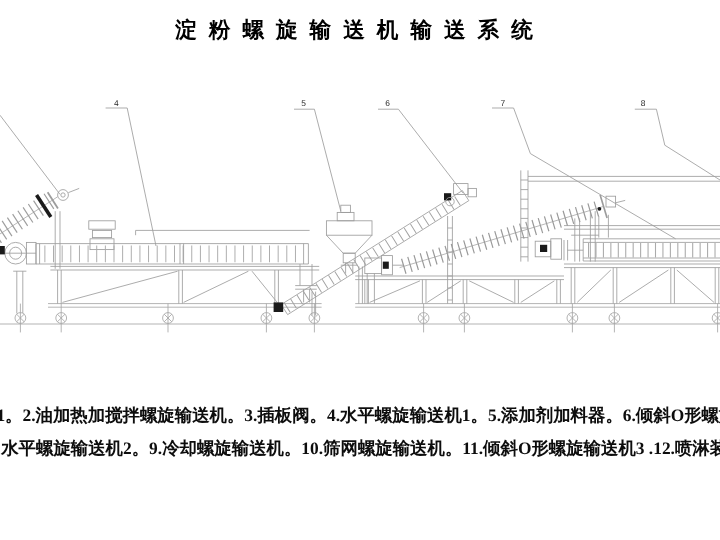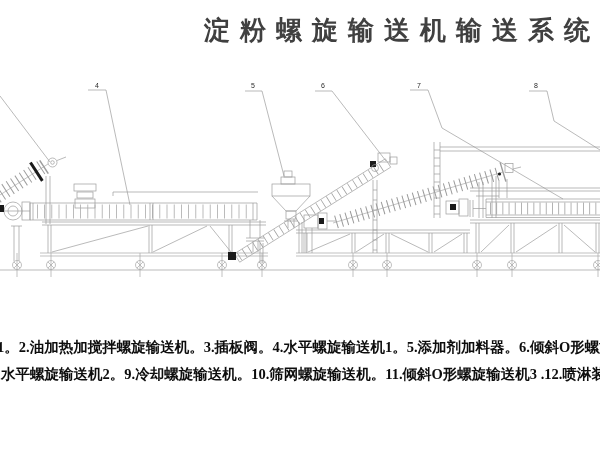--- a/index.html
+++ b/index.html
@@ -1,22 +1,22 @@
 <!DOCTYPE html>
 <html><head>
 <meta charset="utf-8">
 <style>
   html,body{margin:0;padding:0;}
   body{
     width:600px;height:450px;background:#ffffff;overflow:hidden;position:relative;
     font-family:"Liberation Serif", serif;
   }
   .title{
-    position:absolute;top:13px;left:0;right:0;text-align:right;
-    font-size:26px;font-weight:600;color:#404040;letter-spacing:10px;
+    position:absolute;top:13px;left:0;right:0;text-align:center;
+    font-size:18px;font-weight:600;color:#000000;letter-spacing:10px;
     white-space:nowrap;
   }
   .drawing{
     position:absolute;top:0;left:0;width:600px;height:450px;
   }
   .caption{position:absolute;left:0;top:334px;width:600px;color:#0d0d0d;}
   .caption .line{
     white-space:nowrap;font-size:14.5px;font-weight:bold;line-height:27px;
     font-family:"Liberation Serif", serif;
   }

